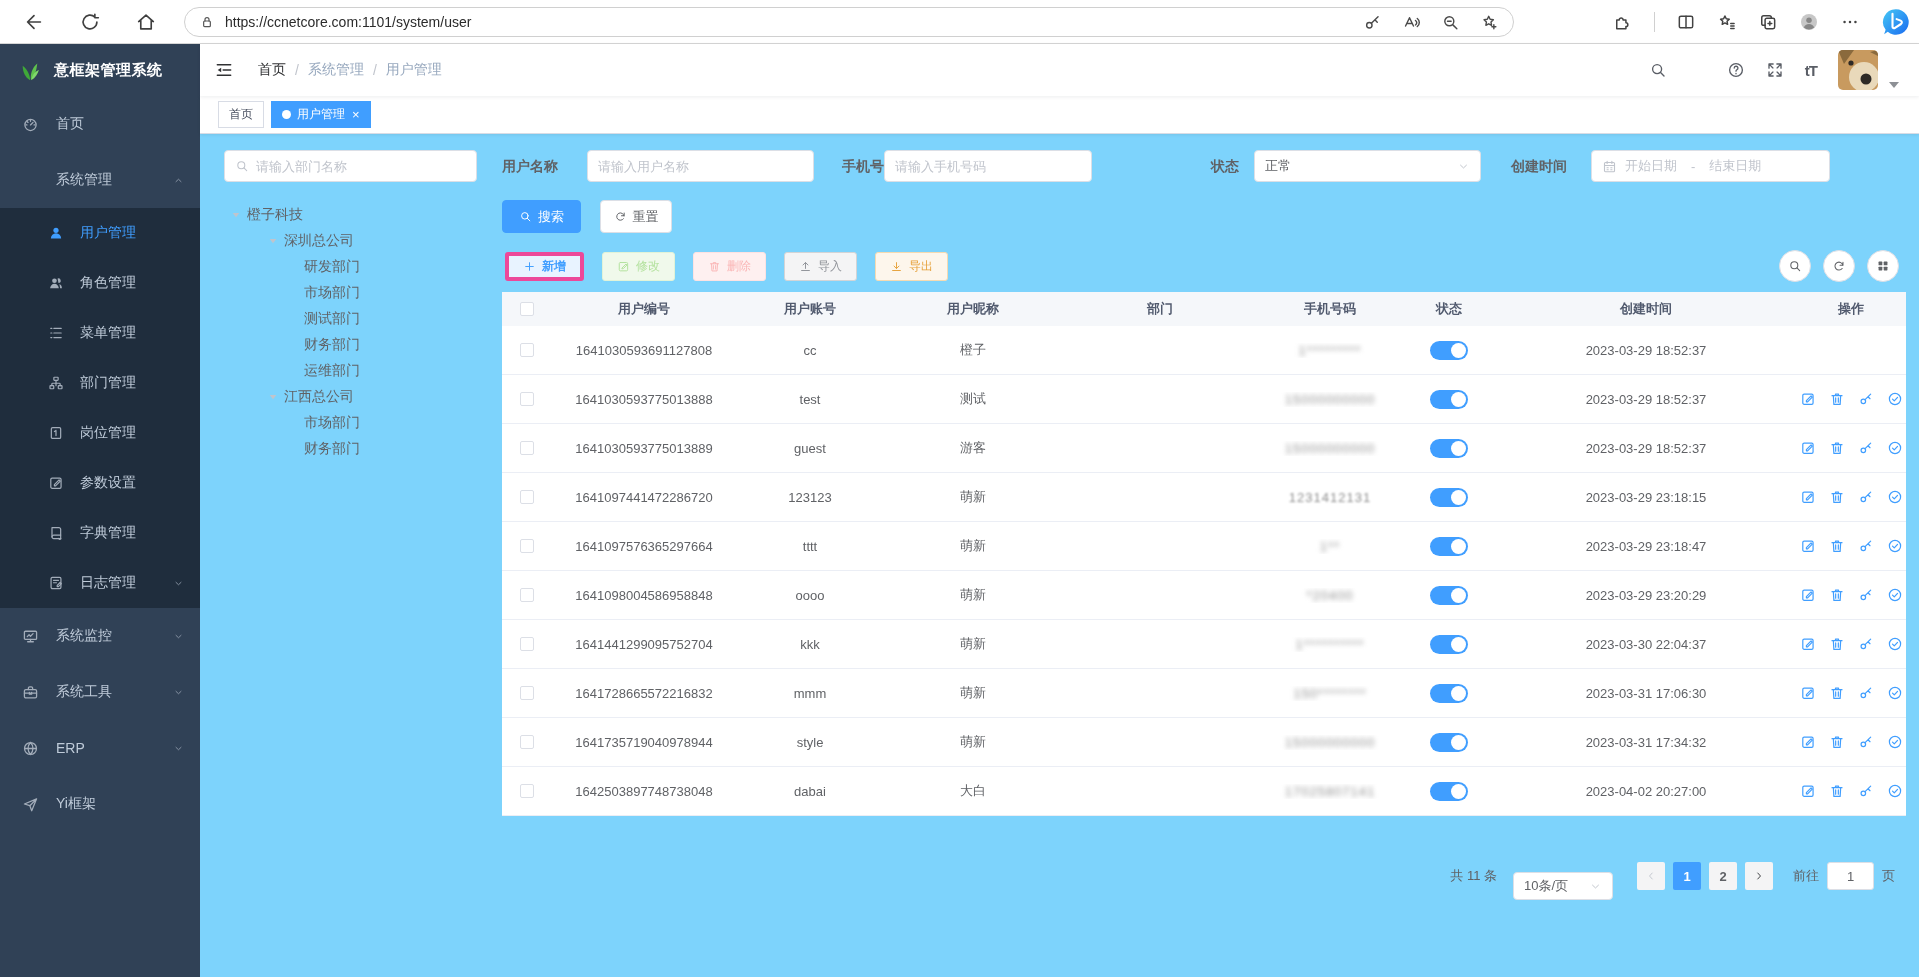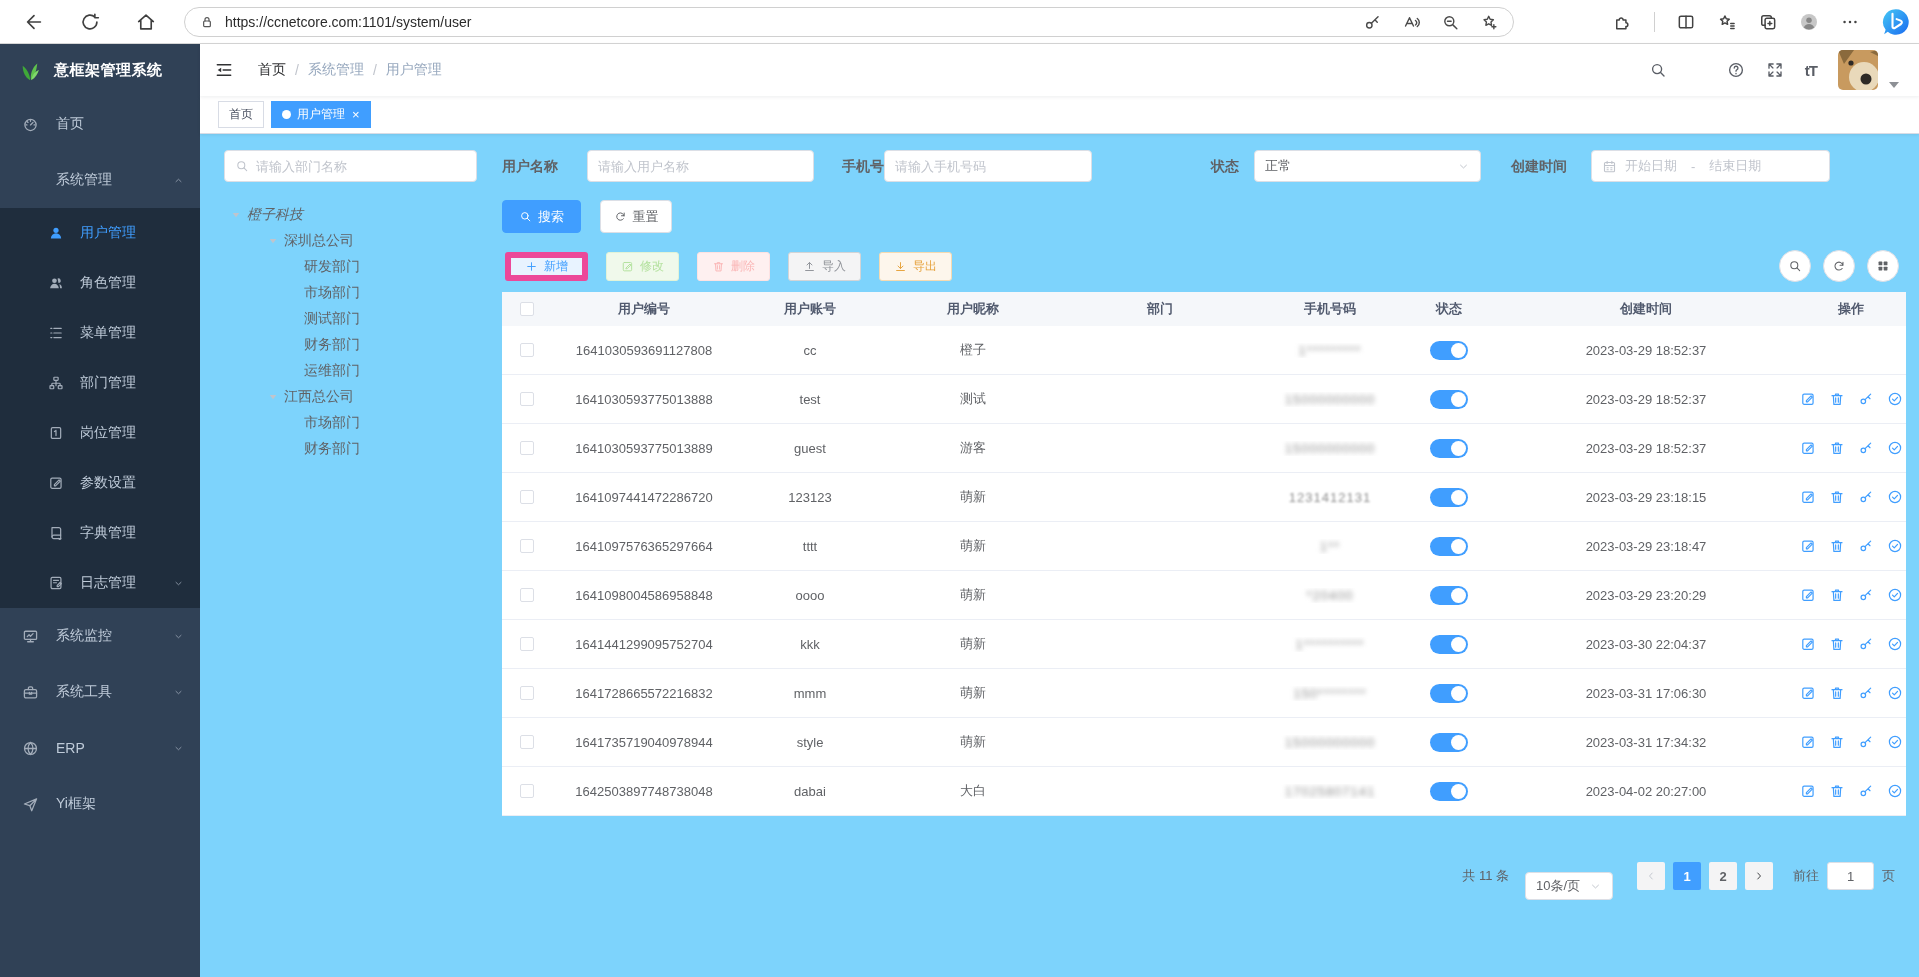--- a/index.html
+++ b/index.html
@@ -64,31 +64,31 @@
   .inp-wrap input::placeholder { color:#c0c4cc; }
   .sel { position:absolute; top:16px; height:32px; border:1px solid #dcdfe6; border-radius:4px; background:#fff; display:flex; align-items:center; padding:0 10px; font-size:13px; color:#606266; cursor:pointer; }
   .sel .chev { width:13px; height:13px; color:#c0c4cc; margin-left:auto; }
   .daterange { position:absolute; top:16px; height:32px; border:1px solid #dcdfe6; border-radius:4px; background:#fff; display:flex; align-items:center; padding:0 10px; font-size:13px; color:#c0c4cc; cursor:pointer; }
   .daterange .cal { width:15px; height:15px; color:#c0c4cc; margin-right:8px; flex:none; }
   .daterange .dsep { margin:0 14px; color:#c0c4cc; }
 
   .tree { position:absolute; left:24px; top:68px; width:253px; }
   .tree-item { height:26px; display:flex; align-items:center; font-size:14px; color:#606266; cursor:pointer; }
   .tree-item .tcaret { width:12px; height:12px; color:#c0c4cc; margin-right:5px; flex:none; }
-  .tree-item.lvl0 { padding-left:6px;font-style:italic; }
+  .tree-item.lvl0 { padding-left:6px; }
   .tree-item.lvl1 { padding-left:43px; }
   .tree-item.lvl2 { padding-left:80px; }
 
   .btn { display:inline-flex; align-items:center; justify-content:center; border-radius:4px; cursor:pointer; font-size:13px; gap:6px; }
   .btn .bic { width:13px; height:13px; flex:none; }
   .btn-search { position:absolute; left:302px; top:66px; width:79px; height:33px; background:#409eff; color:#fff; border:1px solid #409eff; }
   .btn-reset  { position:absolute; left:400px; top:66px; width:72px; height:33px; background:#fff; color:#606266; border:1px solid #dcdfe6; }
   .actions { position:absolute; left:305px; top:118px; display:flex; gap:18px; }
   .btn.mini { height:29px; padding:0 14px; font-size:12px; border-radius:3px; }
-  .btn-add    { background:#e8f3ff; border:6px solid #ec4899; color:#409eff; }
+  .btn-add    { background:#e8f3ff; border:4px solid #ec4899; color:#409eff;font-weight:bold; }
   .btn-edit   { background:#f0f9eb; border:1px solid #e1f3d8; color:#b3e19d; cursor:not-allowed; }
   .btn-del    { background:#fef0f0; border:1px solid #fde2e2; color:#fab6b6; cursor:not-allowed; }
   .btn-import { background:#f4f4f5; border:1px solid #d3d4d6; color:#909399; }
   .btn-export { background:#fdf6ec; border:1px solid #f5dab1; color:#e6a23c; }
 
   .tools { position:absolute; top:116px; right:20px; display:flex; gap:12px; }
   .tool-circle { width:32px; height:32px; border:1px solid #dcdfe6; border-radius:50%; background:#fff; display:flex; align-items:center; justify-content:center; cursor:pointer; color:#606266; }
   .tool-circle span { width:14px; height:14px; display:block; }
 
   .table { position:absolute; left:302px; top:158px; width:1404px; }
@@ -100,21 +100,21 @@
   .checkbox { width:14px; height:14px; border:1px solid #dcdfe6; border-radius:2px; background:#fff; cursor:pointer; }
   .switch { width:38px; height:19px; border-radius:10px; background:#409eff; position:relative; cursor:pointer; }
   .switch::after { content:''; position:absolute; right:2px; top:2px; width:15px; height:15px; border-radius:50%; background:#fff; }
   .phone-blur { filter:blur(2.6px); color:#8f8f8f; letter-spacing:1px; }
   .phone-blur.light { filter:blur(1.2px); }
   .ops { display:flex; gap:13px; justify-content:center; }
   .ops span { width:16px; height:16px; color:#409eff; cursor:pointer; }
 
   .pager { position:absolute; top:728px; right:24px; height:28px; display:flex; align-items:center; font-size:13px; color:#606266; }
   .pager .total { margin-right:16px; }
-  .pager .psel { position:static; height:28px; width:88px; margin-right:16px;margin-top:20px; }
+  .pager .psel { position:static; height:28px; width:100px; margin-right:16px;margin-top:20px; }
   .pbtn { width:28px; height:28px; border-radius:2px; background:#f4f4f5; display:flex; align-items:center; justify-content:center; margin-left:8px; cursor:pointer; font-weight:bold; }
   .pbtn span.pchev { width:12px; height:12px; color:#303133; display:block; }
   .pbtn.prev span.pchev { color:#c0c4cc; }
   .pbtn.active { background:#409eff; color:#fff; }
   .goto-label { margin-left:20px; }
   .goto-input { width:47px; height:28px; border:1px solid #dcdfe6; border-radius:3px; text-align:center; font-size:13px; color:#606266; margin:0 8px; outline:none; }
   .goto-unit { }
 </style>
 </head>
 <body>

